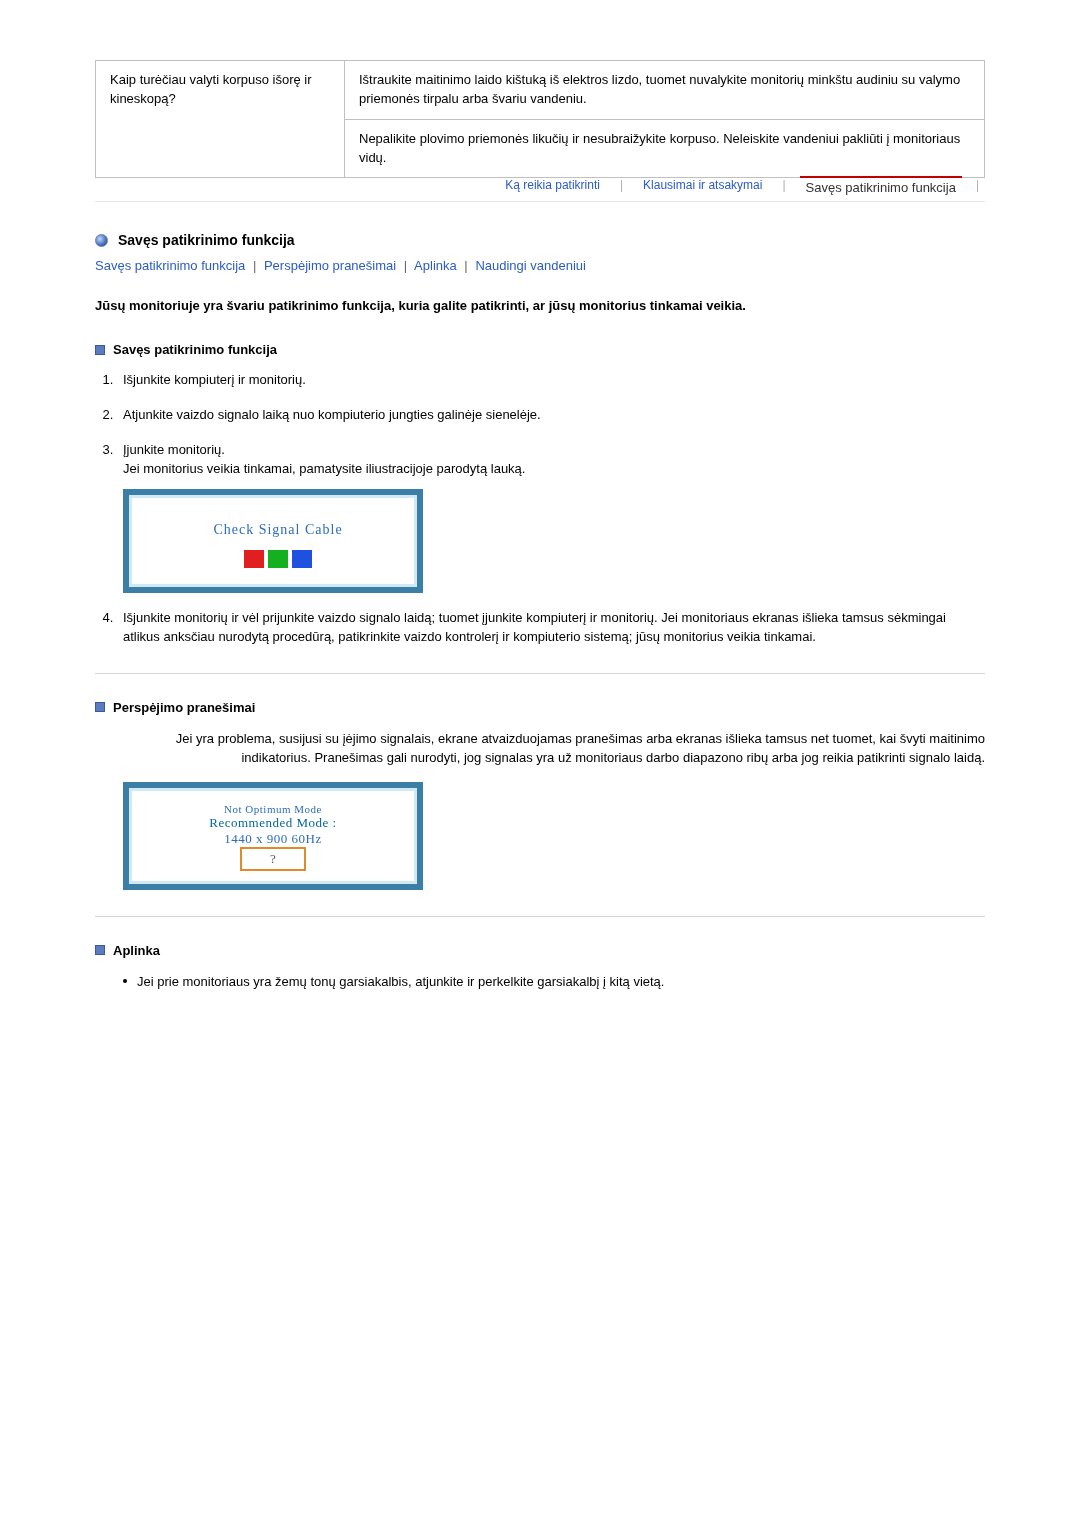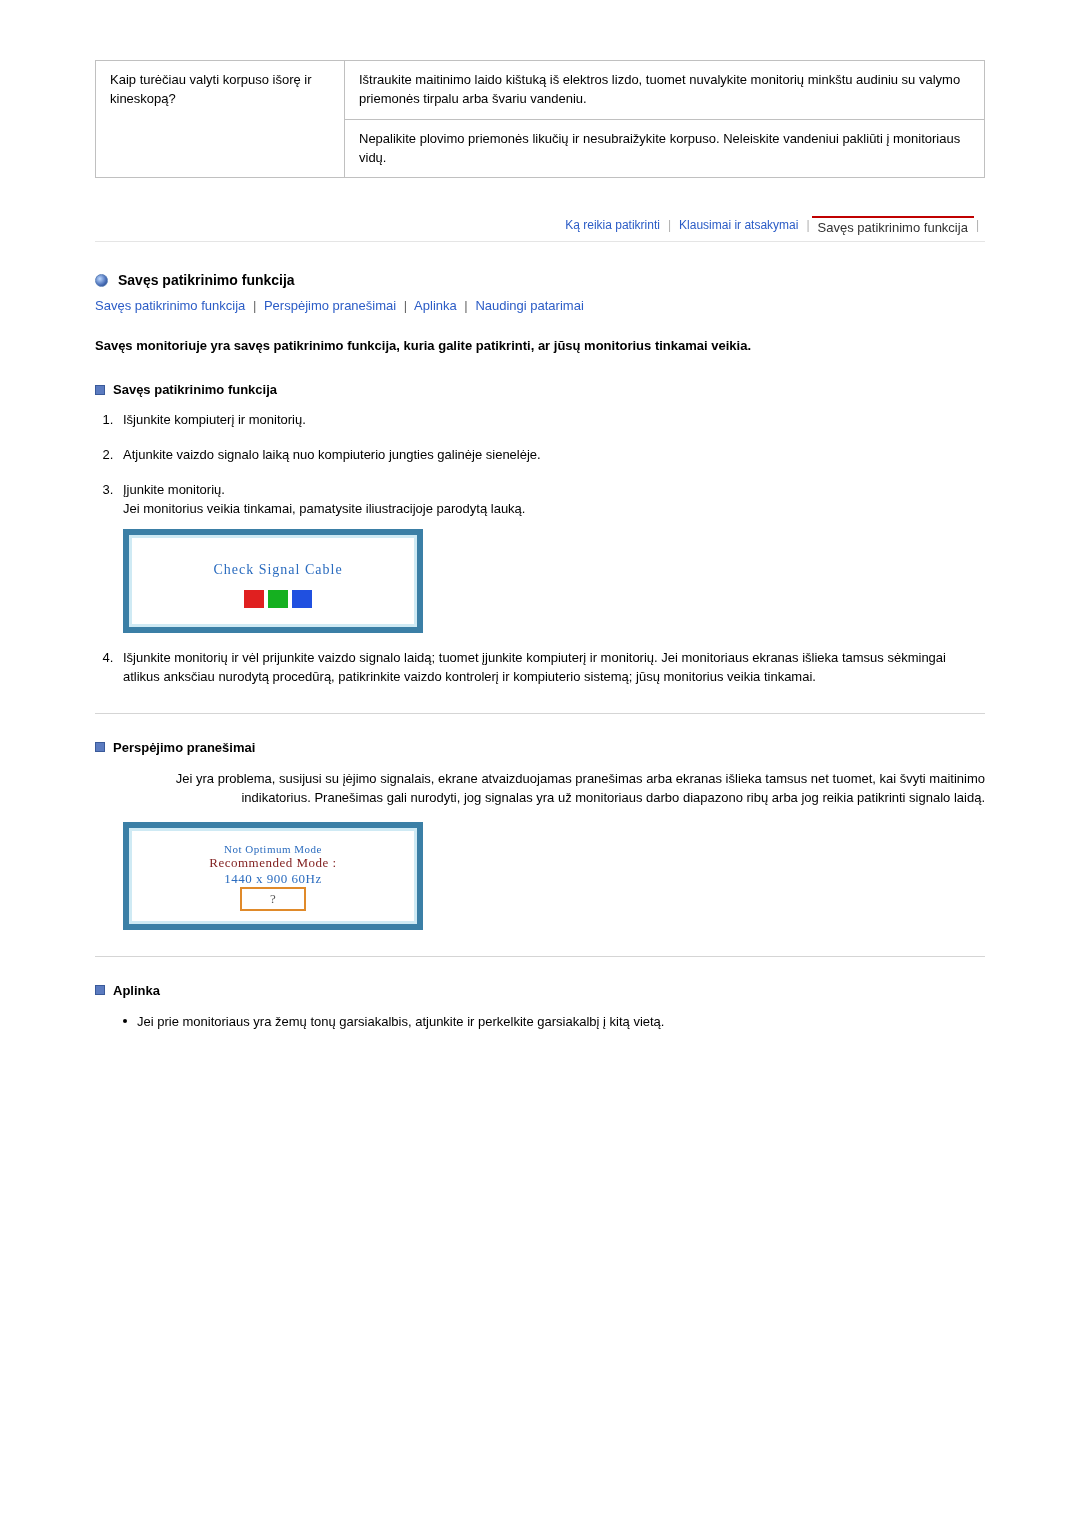--- a/index.html
+++ b/index.html
@@ -19,21 +19,20 @@
   .inner {
     margin-left: 95px;
     margin-right: 95px;
   }
 
   
   .qa-table {
     border: 1px solid #c0c0c0;
     border-collapse: collapse;
     width: 100%;
-    margin-bottom: 40px;
   }
   .qa-table td {
     border: 1px solid #c0c0c0;
     padding: 10px 14px;
     vertical-align: top;
     font-size: 13px;
     line-height: 1.45;
   }
   .qa-q {
     width: 220px;
@@ -41,21 +40,21 @@
 
   
   .tabs-wrap {
     border-bottom: 1px solid #e5e5e5;
     margin-bottom: 30px;
     position: relative;
   }
   .tabs {
     display: flex;
     justify-content: flex-end;
-    gap: 0;
+    gap: 12px;
     font-size: 12px;
     padding-bottom: 6px;
     padding-right: 4px;
   }
   .tab {
     color: #2b5cc6;
     padding: 0 6px;
   }
   .tab-sep {
     color: #b0b0b0;
@@ -175,21 +174,21 @@
   .sq-g { background: #15b020; }
   .sq-b { background: #2050e0; }
 
   .illus2-inner {
     background: #fff;
     border: 3px solid #cfeaf4;
     padding: 12px 10px 10px 10px;
     text-align: center;
   }
   .illus2-l1 { color: #2b6cbf; font-family: "Times New Roman", serif; font-size: 11px; letter-spacing: .5px;}
-  .illus2-l2 { color: #7f1d1d; font-family: "Times New Roman", serif; font-size: 13px; letter-spacing: .5px;}
+  .illus2-l2 { color: #0369a1; font-family: "Times New Roman", serif; font-size: 13px; letter-spacing: .5px;}
   .illus2-l3 { color: #2b6cbf; font-family: "Times New Roman", serif; font-size: 13px; letter-spacing: .5px; }
   .illus2-btn {
     display: inline-block;
     border: 2px solid #e08a2a;
     padding: 2px 28px;
     font-family: "Times New Roman", serif;
     font-size: 13px;
     color: #555;
   }
 
@@ -273,24 +272,24 @@
       <span class="sec-head-title">Savęs patikrinimo funkcija</span>
     </div>
 
     <div class="sub-links">
       <a href="#">Savęs patikrinimo funkcija</a>
       <span class="sep-pipe">|</span>
       <a href="#">Perspėjimo pranešimai</a>
       <span class="sep-pipe">|</span>
       <a href="#">Aplinka</a>
       <span class="sep-pipe">|</span>
-      <a href="#">Naudingi patarimai</a>
-    </div>
-
-    <p class="intro-bold">Savęs monitoriuje yra savęs patikrinimo funkcija, kuria galite patikrinti, ar jūsų monitorius tinkamai veikia.</p>
+      <a href="#">Naudingi vandeniui</a>
+    </div>
+
+    <p class="intro-bold">Jūsų monitoriuje yra švariu patikrinimo funkcija, kuria galite patikrinti, ar jūsų monitorius tinkamai veikia.</p>
 
     <div class="sub-sec">
       <div class="sub-sec-head">
         <span class="square-bullet"></span>
         <span class="sub-sec-title">Savęs patikrinimo funkcija</span>
       </div>
 
       <ol class="steps">
         <li>
           <span>Išjunkite kompiuterį ir monitorių.</span>

